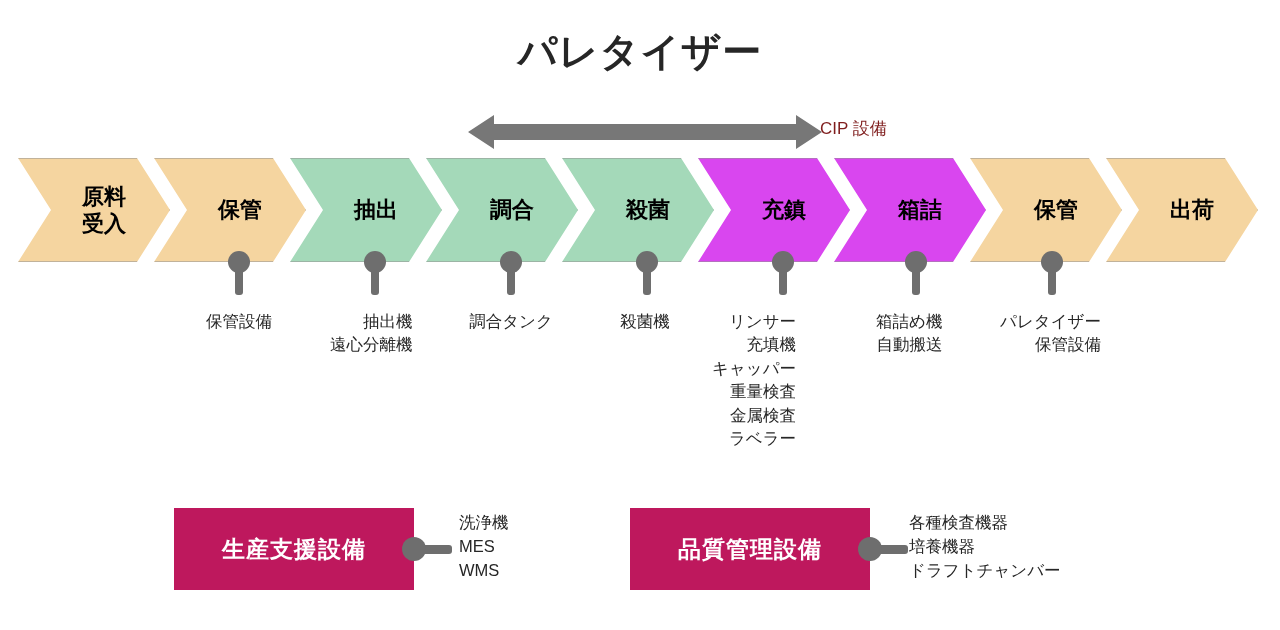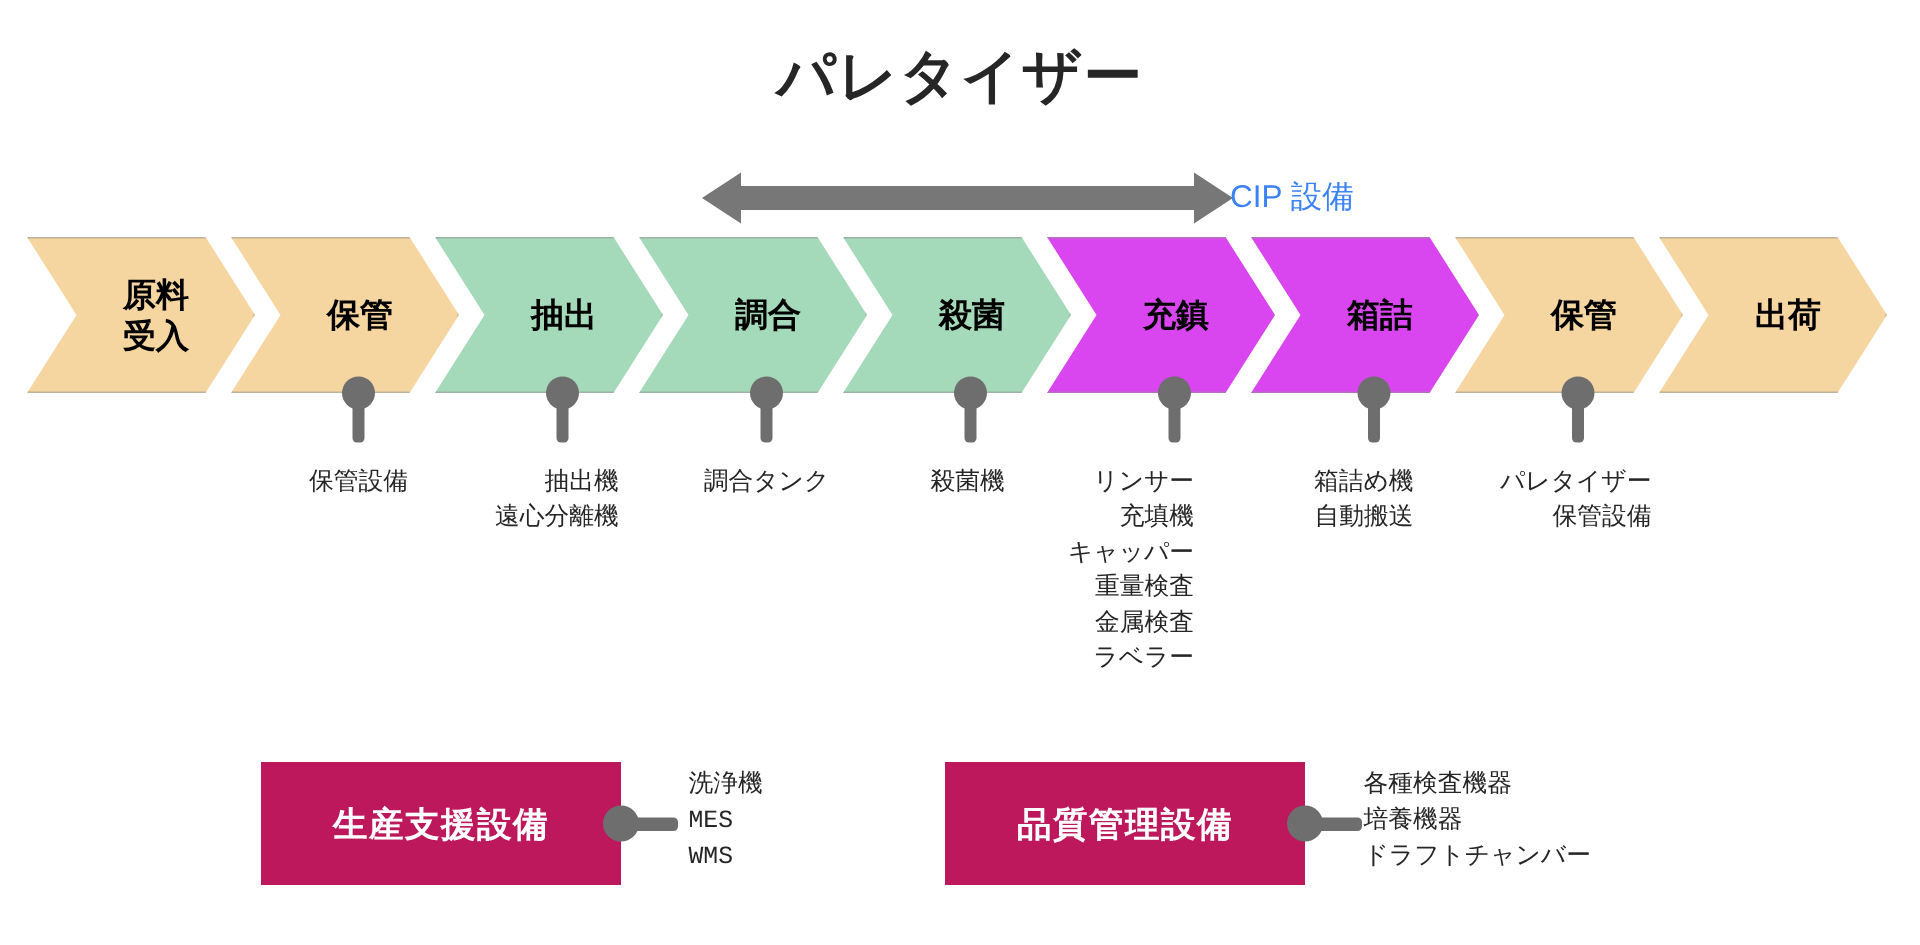--- a/index.html
+++ b/index.html
@@ -36,22 +36,22 @@
     position: absolute;
     left: 468px;
     top: 113px;
     width: 354px;
     height: 38px;
   }
   #cip-label {
     position: absolute;
     left: 820px;
     top: 117px;
-    font-size: 21px;
-    color: #3b82f6;
+    font-size: 17px;
+    color: #7f1d1d;
     white-space: nowrap;
   }
 
   
   #chevron-band {
     position: absolute;
     left: 0;
     top: 158px;
     width: 1280px;
     height: 104px;
@@ -267,21 +267,21 @@
   <div class="caption left" style="left:1000px;top:310px;">パレタイザー
 保管設備</div>
 
   <div class="bluebox" style="left:174px;top:508px;width:240px;height:82px;">
     <span>生産支援設備</span>
   </div>
   <div class="connector" style="left:402px;top:537px;width:60px;">
     <div class="bar"></div>
     <div class="dot"></div>
   </div>
-  <div class="boxcaption" style="left:459px;top:511px;font-family:Liberation Mono, monospace;">洗浄機
+  <div class="boxcaption" style="left:459px;top:511px;">洗浄機
 MES
 WMS</div>
 
   <div class="bluebox" style="left:630px;top:508px;width:240px;height:82px;">
     <span>品質管理設備</span>
   </div>
   <div class="connector" style="left:858px;top:537px;width:60px;">
     <div class="bar"></div>
     <div class="dot"></div>
   </div>

